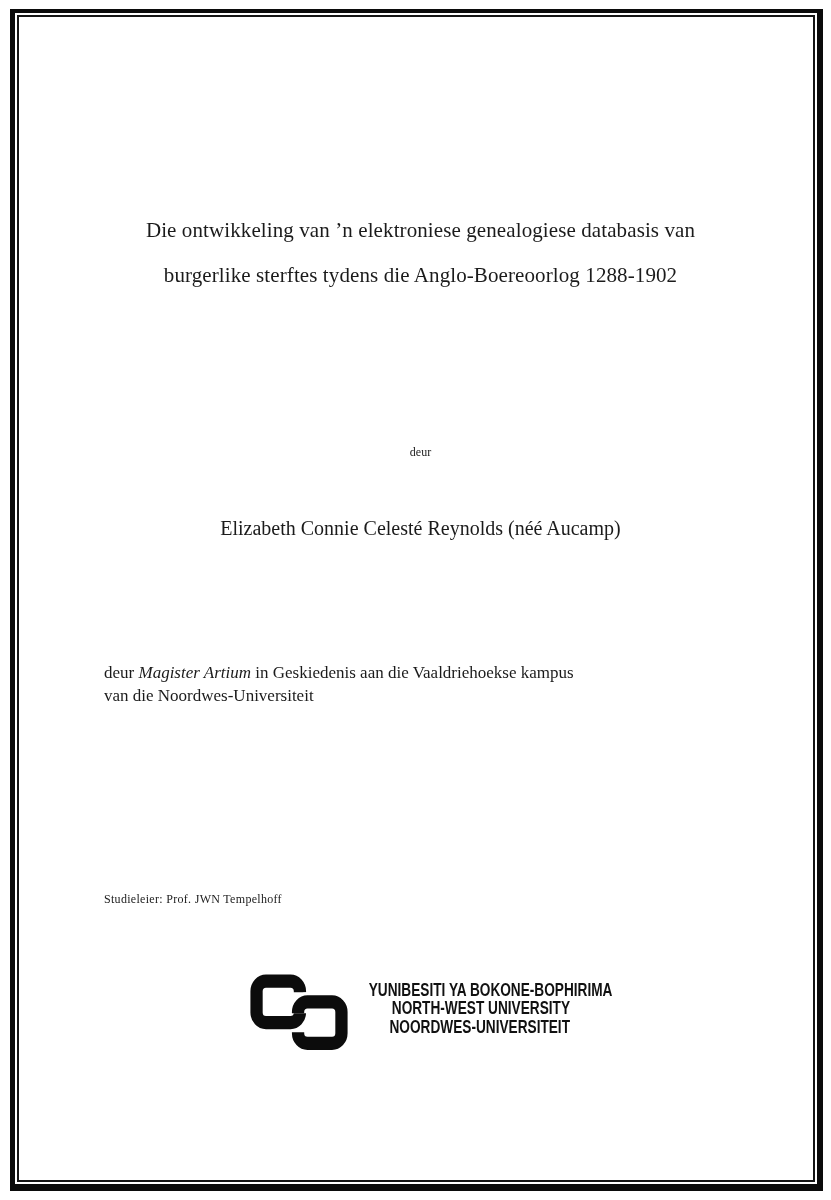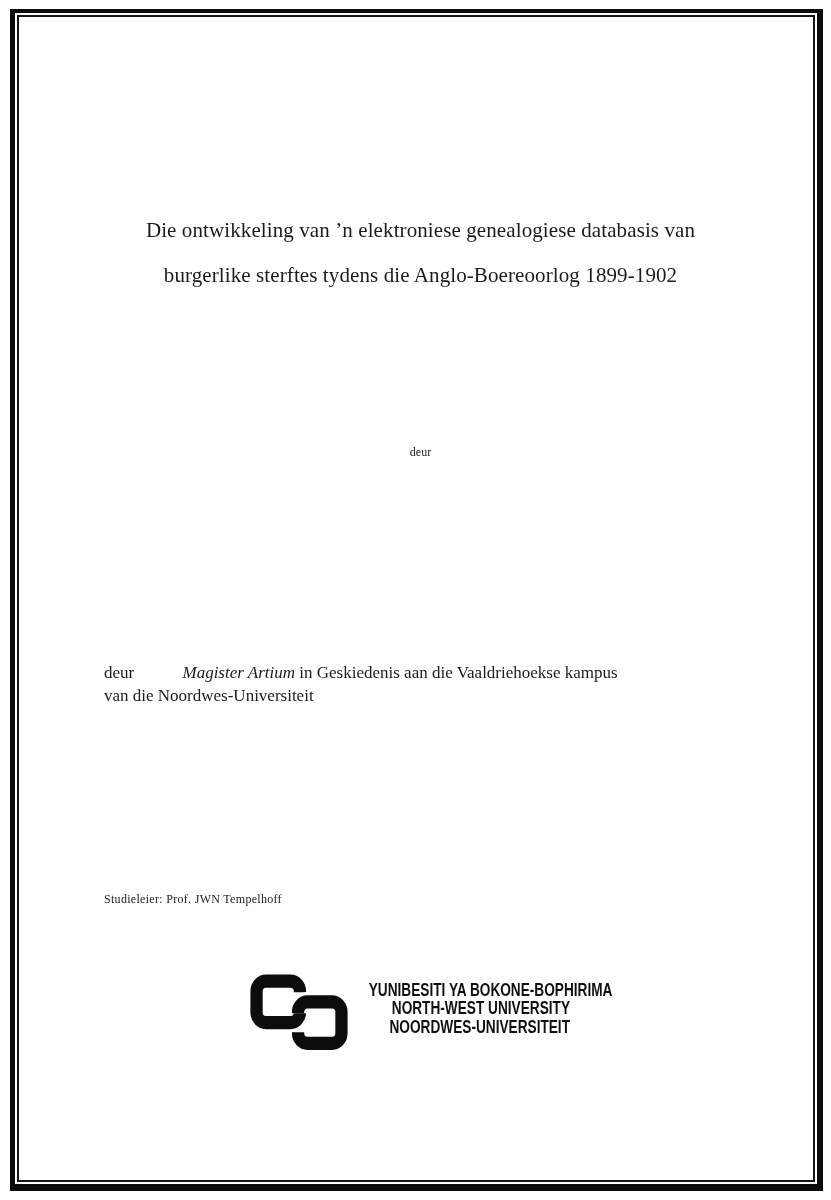--- a/index.html
+++ b/index.html
@@ -55,21 +55,21 @@
     position: absolute;
     top: 661px; left: 104px;
     width: 640px;
     font-size: 17px;
     line-height: 23px;
   }
   .statement .justified {
     text-align: justify;
     text-align-last: justify;
   }
-  .statement i { font-style: italic; margin-left: 44px; }
+  .statement i { font-style: italic; }
   .supervisor-block {
     position: absolute;
     top: 887px; left: 104px;
     font-size: 12px;
     line-height: 25.5px;
     letter-spacing: 0.3px;
   }
   .logo {
     position: absolute;
     top: 973px; left: 249px;
@@ -98,25 +98,26 @@
 <body>
 
 <div class="page">
 
   <div class="frame-outer">
     <div class="frame-inner"></div>
   </div>
 
   <div class="thesis-title">
     <div>Die ontwikkeling van ’n elektroniese genealogiese databasis van</div>
-    <div>burgerlike sterftes tydens die Anglo-Boereoorlog 1899-1902</div>
+    <div>burgerlike sterftes tydens die Anglo-Boereoorlog 1288-1902</div>
   </div>
 
   <div class="byline">deur</div>
 
+  <div class="author">Elizabeth Connie Celesté Reynolds (néé Aucamp)</div>
 
   <div class="statement">
     <div><span>deur </span><i>Magister Artium</i><span> in Geskiedenis aan die Vaaldriehoekse kampus</span></div>
     <div>van die Noordwes-Universiteit</div>
   </div>
 
   <div class="supervisor-block">
     <div>Studieleier: Prof. JWN Tempelhoff</div>
   </div>
 

